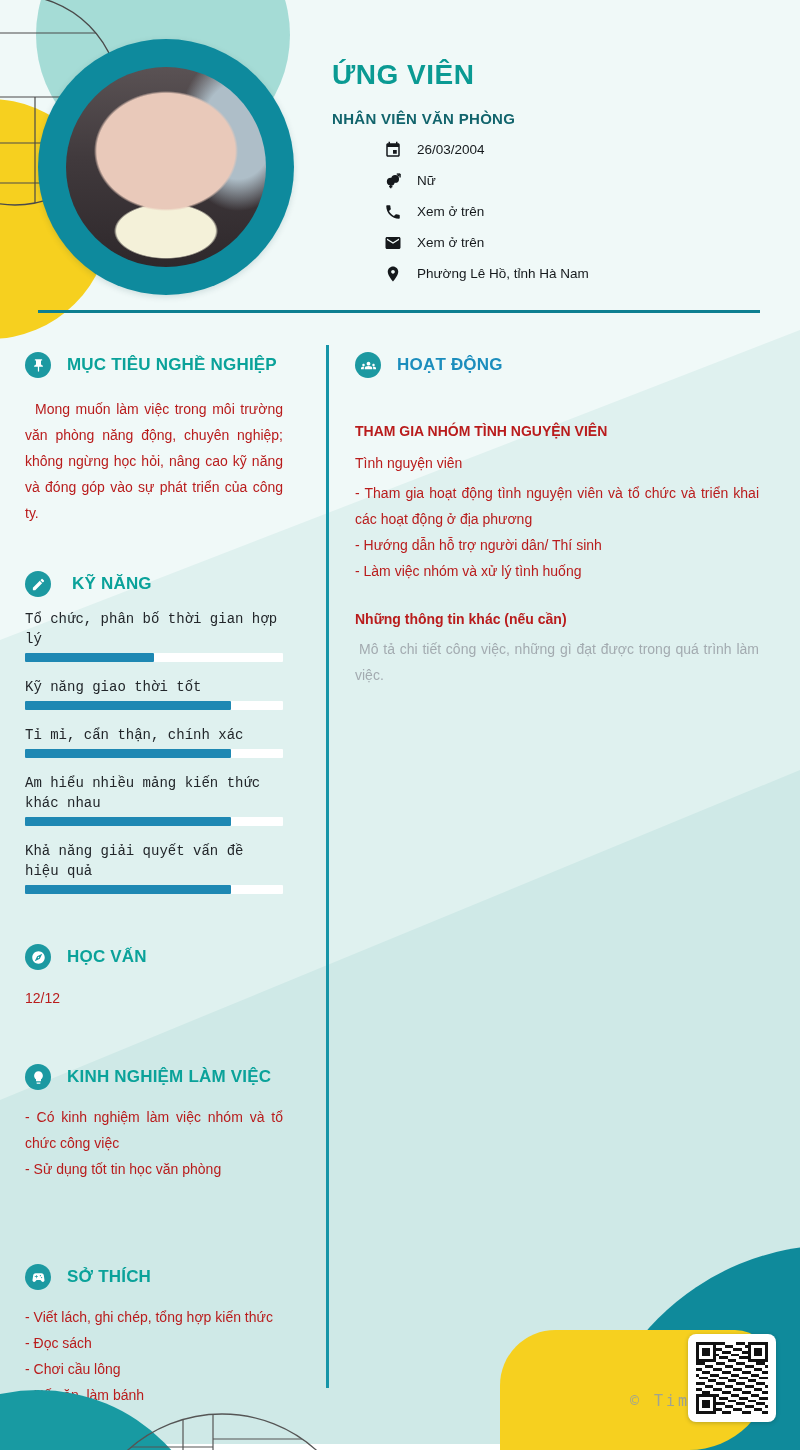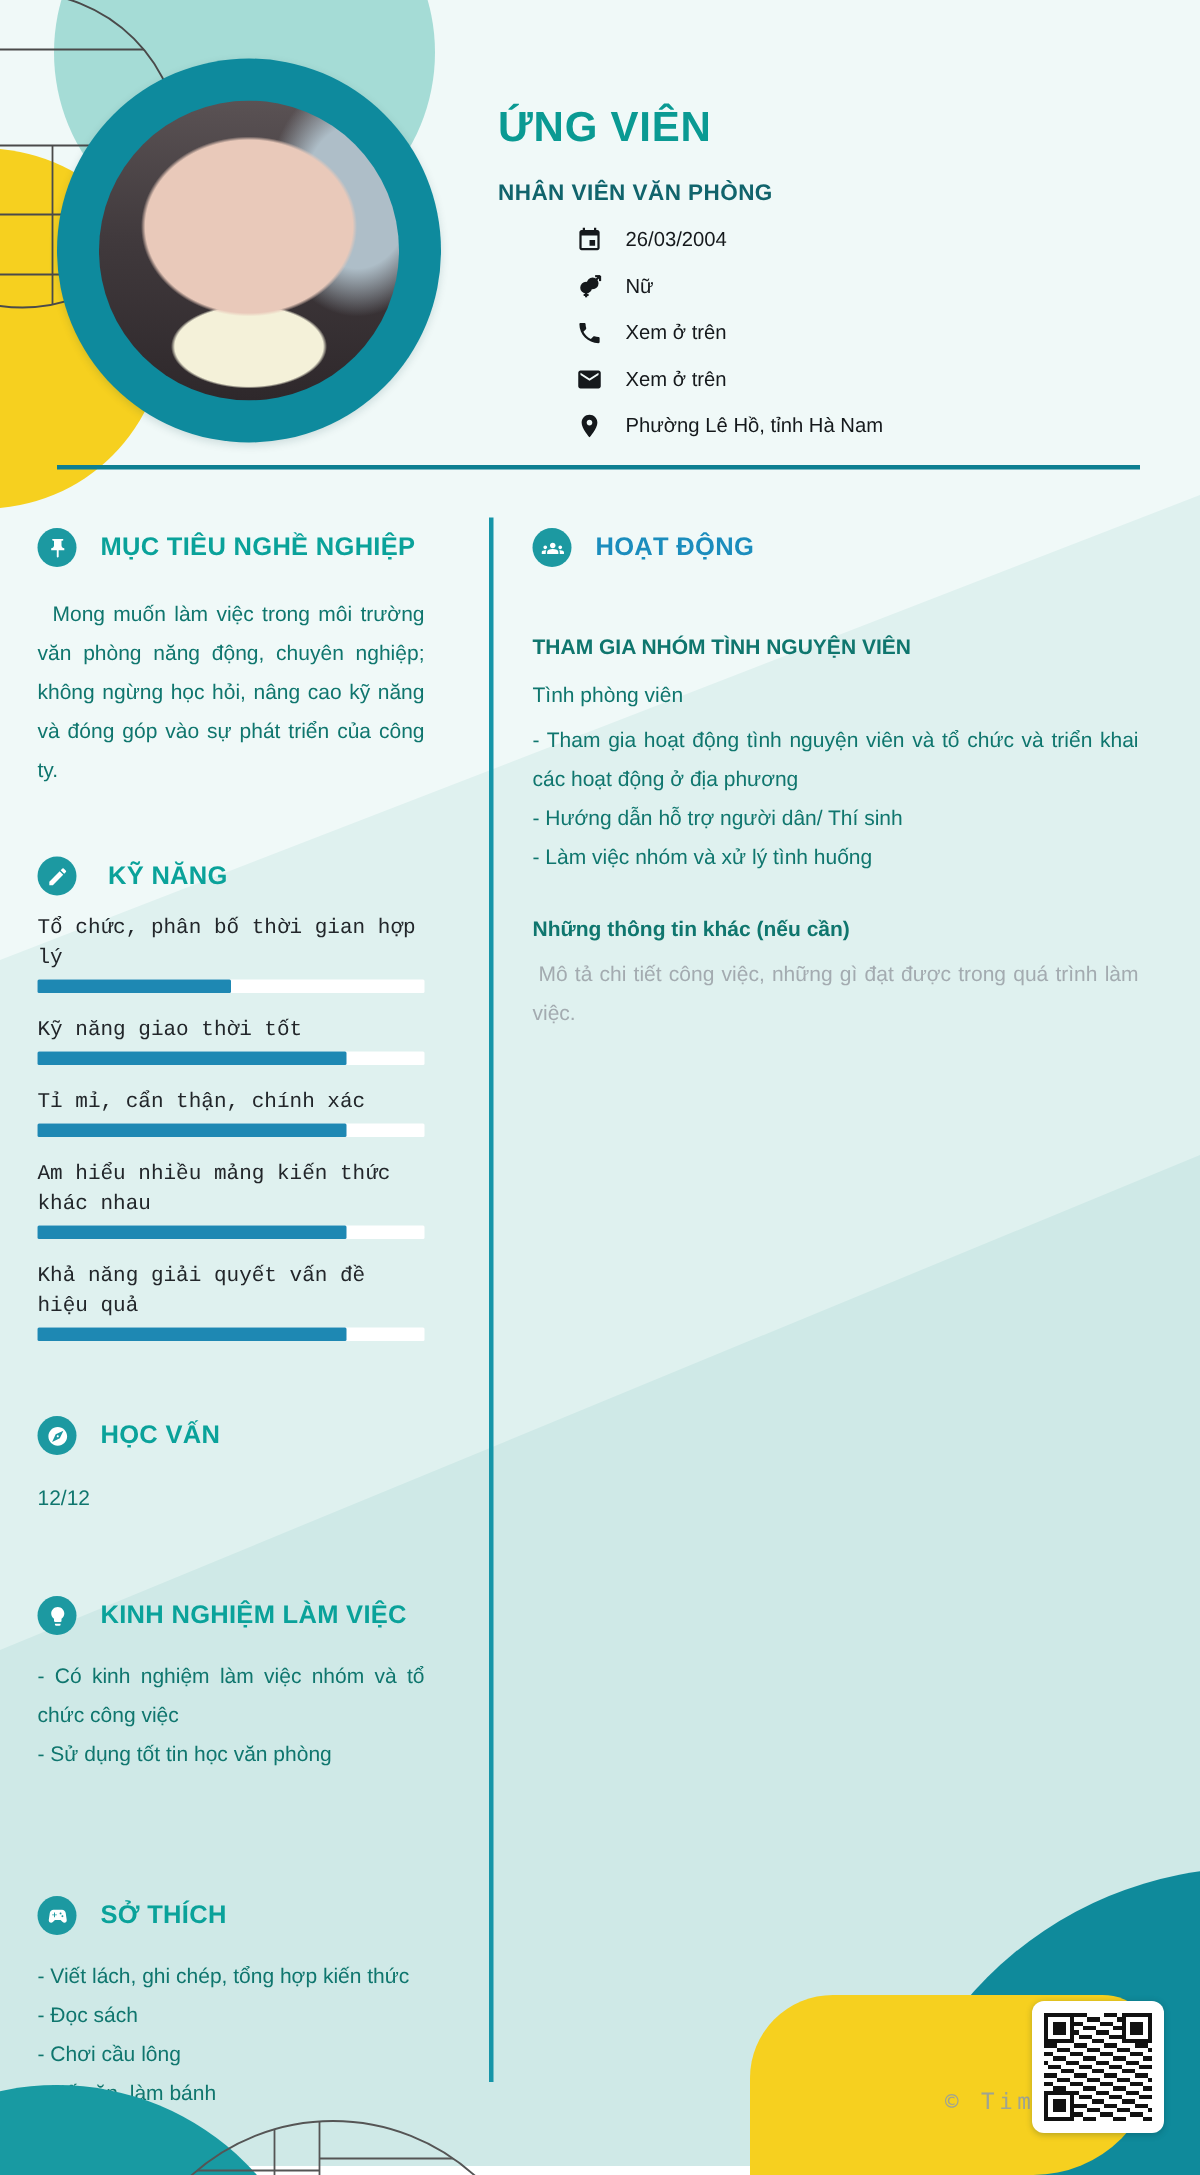--- a/index.html
+++ b/index.html
@@ -18,41 +18,41 @@
   .photo-ring{position:absolute;left:38px;top:39px;width:256px;height:256px;border-radius:50%;background:#0e8a9d;display:flex;align-items:center;justify-content:center;box-shadow:0 2px 6px rgba(0,60,70,.15);}
   .photo{width:200px;height:200px;border-radius:50%;
     background:
       radial-gradient(ellipse 36% 30% at 50% 42%, #e9c9ba 96%, rgba(233,201,186,0) 100%),
       radial-gradient(ellipse 26% 14% at 50% 82%, #f4f1d9 95%, rgba(244,241,217,0) 100%),
       radial-gradient(ellipse 30% 40% at 86% 32%, #aebec8 60%, rgba(174,190,200,0) 100%),
       linear-gradient(180deg,#5a5254 0%,#413a3d 45%,#2e282b 100%);
   }
   .header-rule{position:absolute;left:38px;top:310px;width:722px;height:3px;background:#0d7f91;}
 
-  .header-text{position:absolute;left:332px;top:68px;width:440px;}
+  .header-text{position:absolute;left:332px;top:58px;width:440px;}
   .header-text h1{margin:0;font-size:28px;line-height:34px;font-weight:bold;color:#0a9a93;letter-spacing:.5px;}
   .job-title{margin-top:18px;font-size:15px;line-height:18px;font-weight:bold;color:#11646c;letter-spacing:.3px;}
   .contacts{margin-left:51px;margin-top:6px;}
   .contact-row{display:flex;align-items:center;height:31px;gap:14px;}
   .cicon{width:20px;height:20px;display:flex;align-items:center;justify-content:center;flex:0 0 20px;}
   .cicon svg{width:18px;height:18px;fill:#15191c;}
   .cval{font-size:13.5px;color:#15191c;}
 
   
   .vdivider{position:absolute;left:326px;top:345px;width:3px;height:1043px;background:#1695a8;}
   .col-left{position:absolute;left:25px;top:352px;width:258px;}
   .col-right{position:absolute;left:355px;top:352px;width:404px;}
 
   .sec-head{display:flex;align-items:center;gap:16px;height:26px;}
   .sec-ic{width:26px;height:26px;border-radius:50%;background:#1c99a1;display:flex;align-items:center;justify-content:center;flex:0 0 26px;}
   .sec-ic svg{width:15px;height:15px;fill:#ffffff;}
   .sec-head h2{margin:0;font-size:17px;font-weight:bold;letter-spacing:.2px;}
   .hleft{color:#0aa29a;} .hright{color:#1b8dbd;}
 
-  .bodytext{font-size:14px;line-height:26px;color:#0f766e;margin:0;}
+  .bodytext{font-size:14px;line-height:26px;color:#b91c1c;margin:0;}
   .justify{text-align:justify;}
   .objective-text{margin-top:18px;text-indent:10px;}
   .mt45{margin-top:45px;gap:21px;} .mt50{margin-top:50px;} .mt56{margin-top:56px;} .mt54{margin-top:82px;} .mt35{margin-top:35px;}
 
   .skills{margin-top:12px;}
   .skill{margin-bottom:15px;}
   .skill-label{font-size:14px;line-height:20px;color:#22262a;margin-bottom:4px;font-family:Liberation Mono, monospace;}
   .skill-track{width:100%;height:9px;background:#ffffff;border-radius:1px;}
   .skill-fill{height:9px;background:#1e88b3;border-radius:1px;}
 
@@ -255,21 +255,21 @@
 
     <div class="sec-head">
       <span class="sec-ic">
         <svg viewBox="0 0 24 24">
             <path d="M12 12.75c1.63 0 3.07.39 4.24.9 1.08.48 1.76 1.56 1.76 2.73V18H6v-1.61c0-1.18.68-2.26 1.76-2.73 1.17-.52 2.61-.91 4.24-.91zM4 13c1.1 0 2-.9 2-2s-.9-2-2-2-2 .9-2 2 .9 2 2 2zm1.13 1.1c-.37-.06-.74-.1-1.13-.1-.99 0-1.93.21-2.78.58C.48 14.9 0 15.62 0 16.43V18h4.5v-1.61c0-.83.23-1.61.63-2.29zM20 13c1.1 0 2-.9 2-2s-.9-2-2-2-2 .9-2 2 .9 2 2 2zm4 3.43c0-.81-.48-1.53-1.22-1.85-.85-.37-1.79-.58-2.78-.58-.39 0-.76.04-1.13.1.4.68.63 1.46.63 2.29V18H24v-1.57zM12 6c1.66 0 3 1.34 3 3s-1.34 3-3 3-3-1.34-3-3 1.34-3 3-3z"></path>
           </svg>
       </span>
       <h2 class="hright">HOẠT ĐỘNG</h2>
     </div>
     <p class="bodytext act-title">THAM GIA NHÓM TÌNH NGUYỆN VIÊN</p>
-    <p class="bodytext act-role">Tình phòng viên</p>
+    <p class="bodytext act-role">Tình nguyện viên</p>
     <div class="act-items">
       <p class="bodytext justify">- Tham gia hoạt động tình nguyện viên và tổ chức và triển khai các hoạt động ở địa phương</p>
       <p class="bodytext">- Hướng dẫn hỗ trợ người dân/ Thí sinh</p>
       <p class="bodytext">- Làm việc nhóm và xử lý tình huống</p>
     </div>
 
     <p class="bodytext info-title">Những thông tin khác (nếu cần)</p>
     <p class="bodytext justify info-note">Mô tả chi tiết công việc, những gì đạt được trong quá trình làm việc.</p>
   </div>
 

